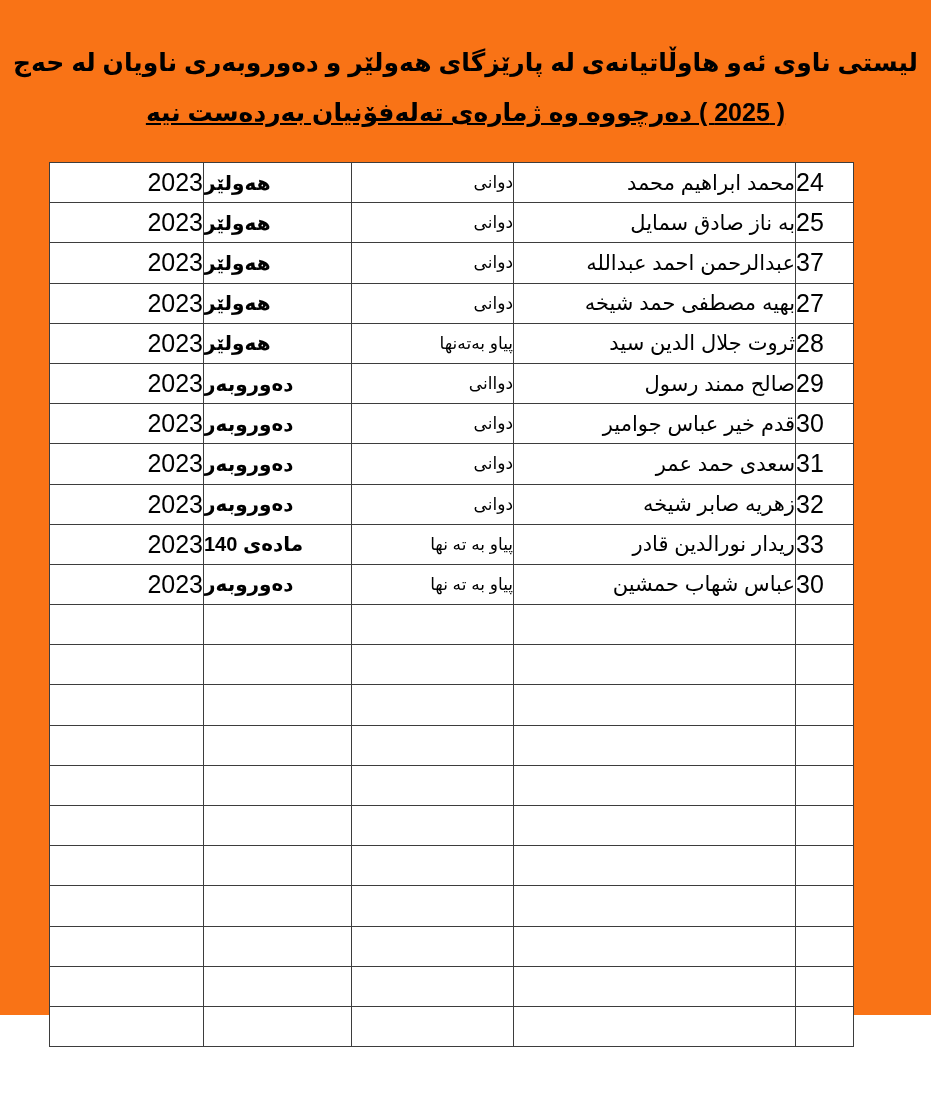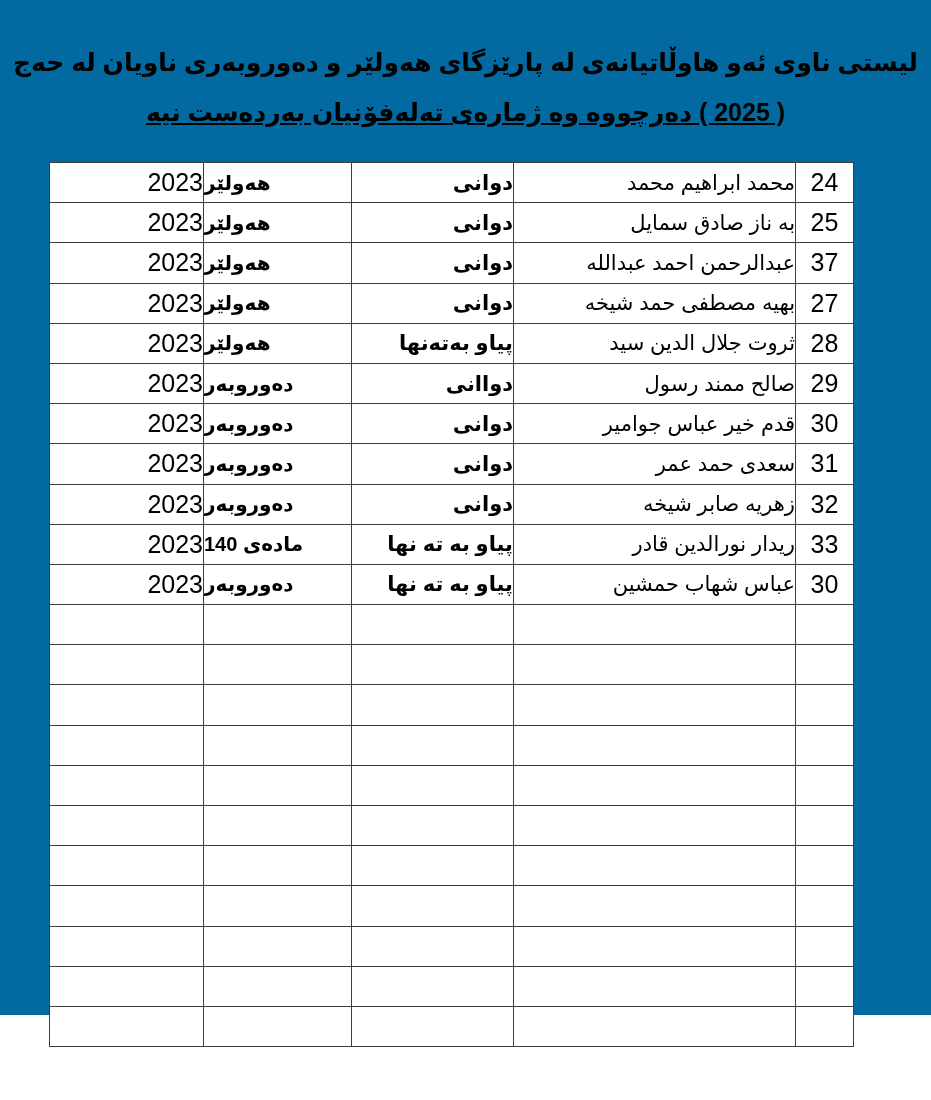--- a/index.html
+++ b/index.html
@@ -9,21 +9,21 @@
     width: 931px;
     height: 1100px;
     overflow: hidden;
     font-family: "Liberation Sans", "DejaVu Sans", sans-serif;
     color: #000000;
   }
   .page {
     width: 931px;
     height: 1015px;
     position: relative;
-    background: #0369a1;
+    background: #f97316;
   }
   .doc-title {
     direction: rtl;
     text-align: center;
     font-weight: bold;
     font-size: 25px;
     line-height: 1.15;
     color: #000000;
   }
   .doc-title.line1 { padding-top: 48px; }
@@ -48,34 +48,34 @@
     white-space: nowrap;
   }
   
   col.w-number   { width: 58px; }
   col.w-name     { width: 282px; }
   col.w-type     { width: 162px; }
   col.w-location { width: 148px; }
   col.w-year     { width: 154px; }
 
   td.c-number {
-    text-align: center;
+    text-align: left;
     font-size: 25px;
     direction: ltr;
   }
   td.c-name {
     text-align: right;
     padding-right: 7px;
     font-size: 21px;
   }
   td.c-type {
     text-align: right;
     padding-right: 11px;
-    font-size: 21px;
-    font-weight: bold;
+    font-size: 17px;
+    font-weight: normal;
   }
   td.c-location {
     text-align: left;
     padding-right: 7px;
     font-size: 20px;
     font-weight: bold;
   }
   td.c-year {
     text-align: right;
     padding-right: 13px;

